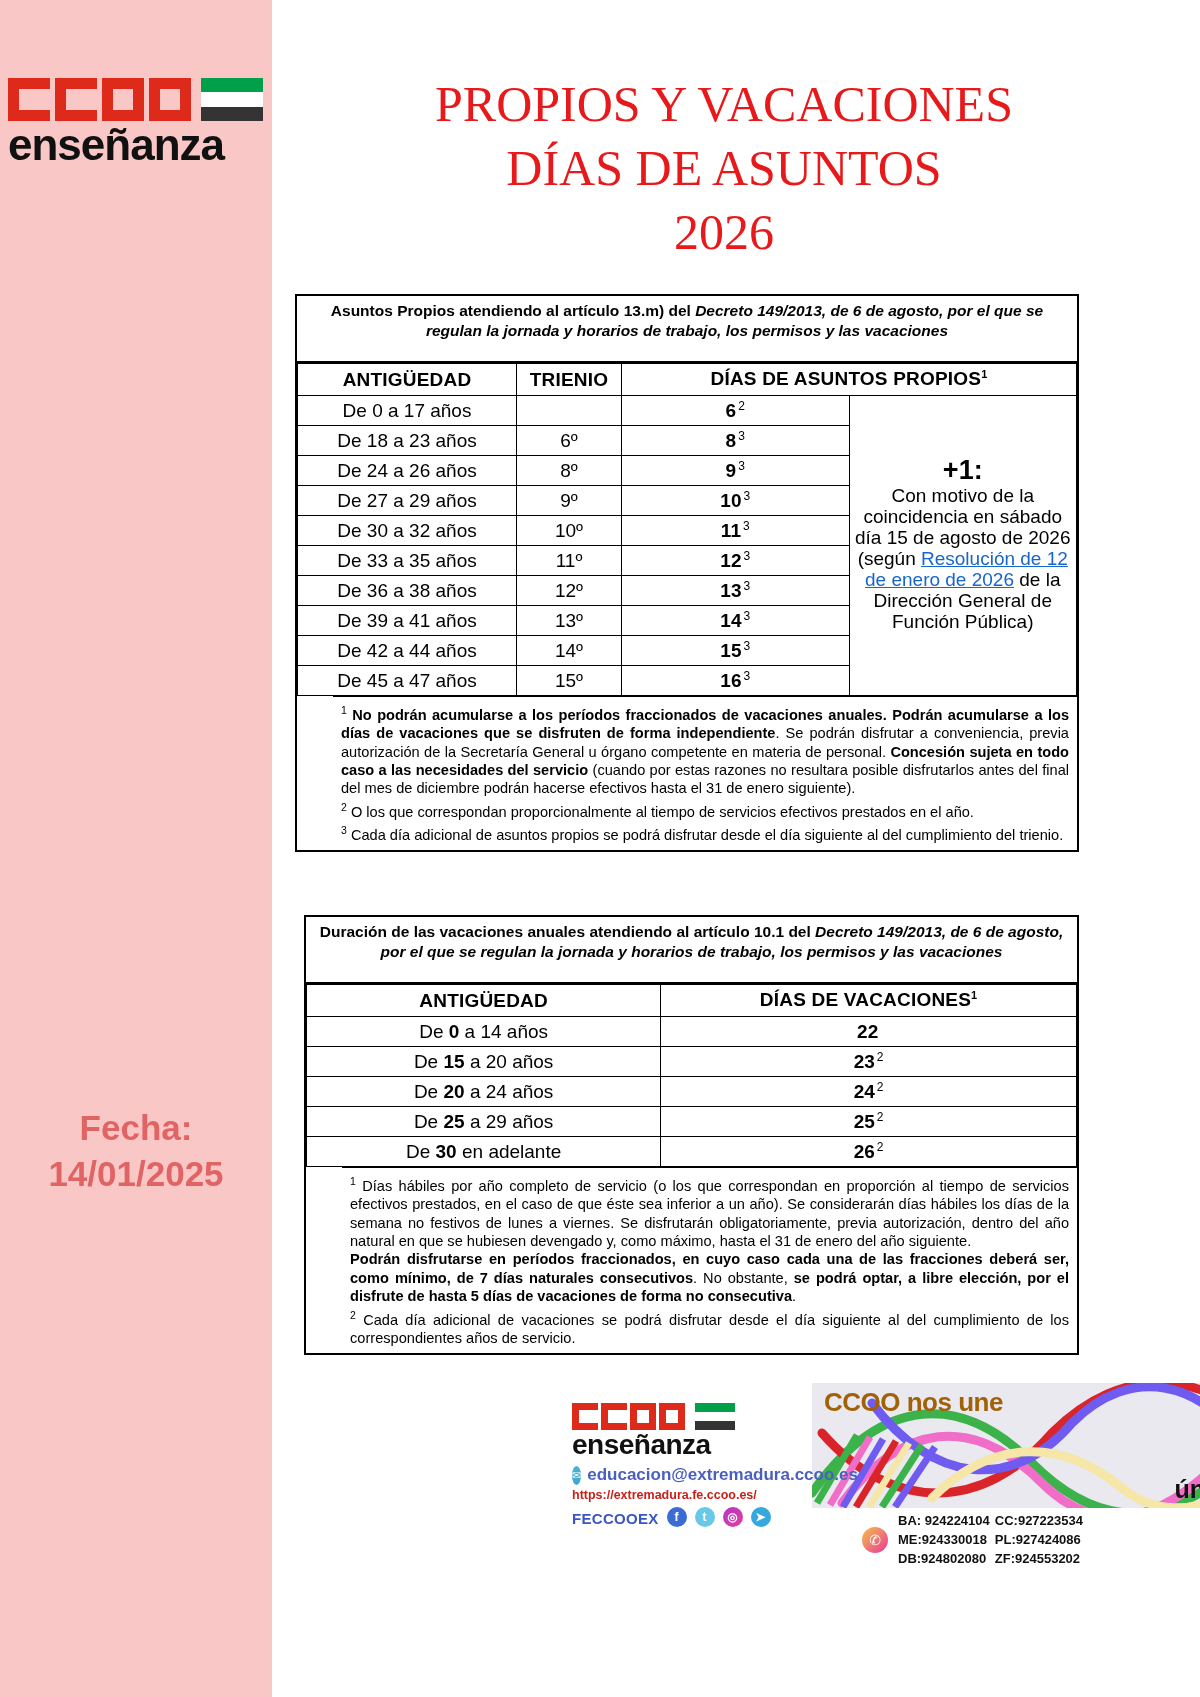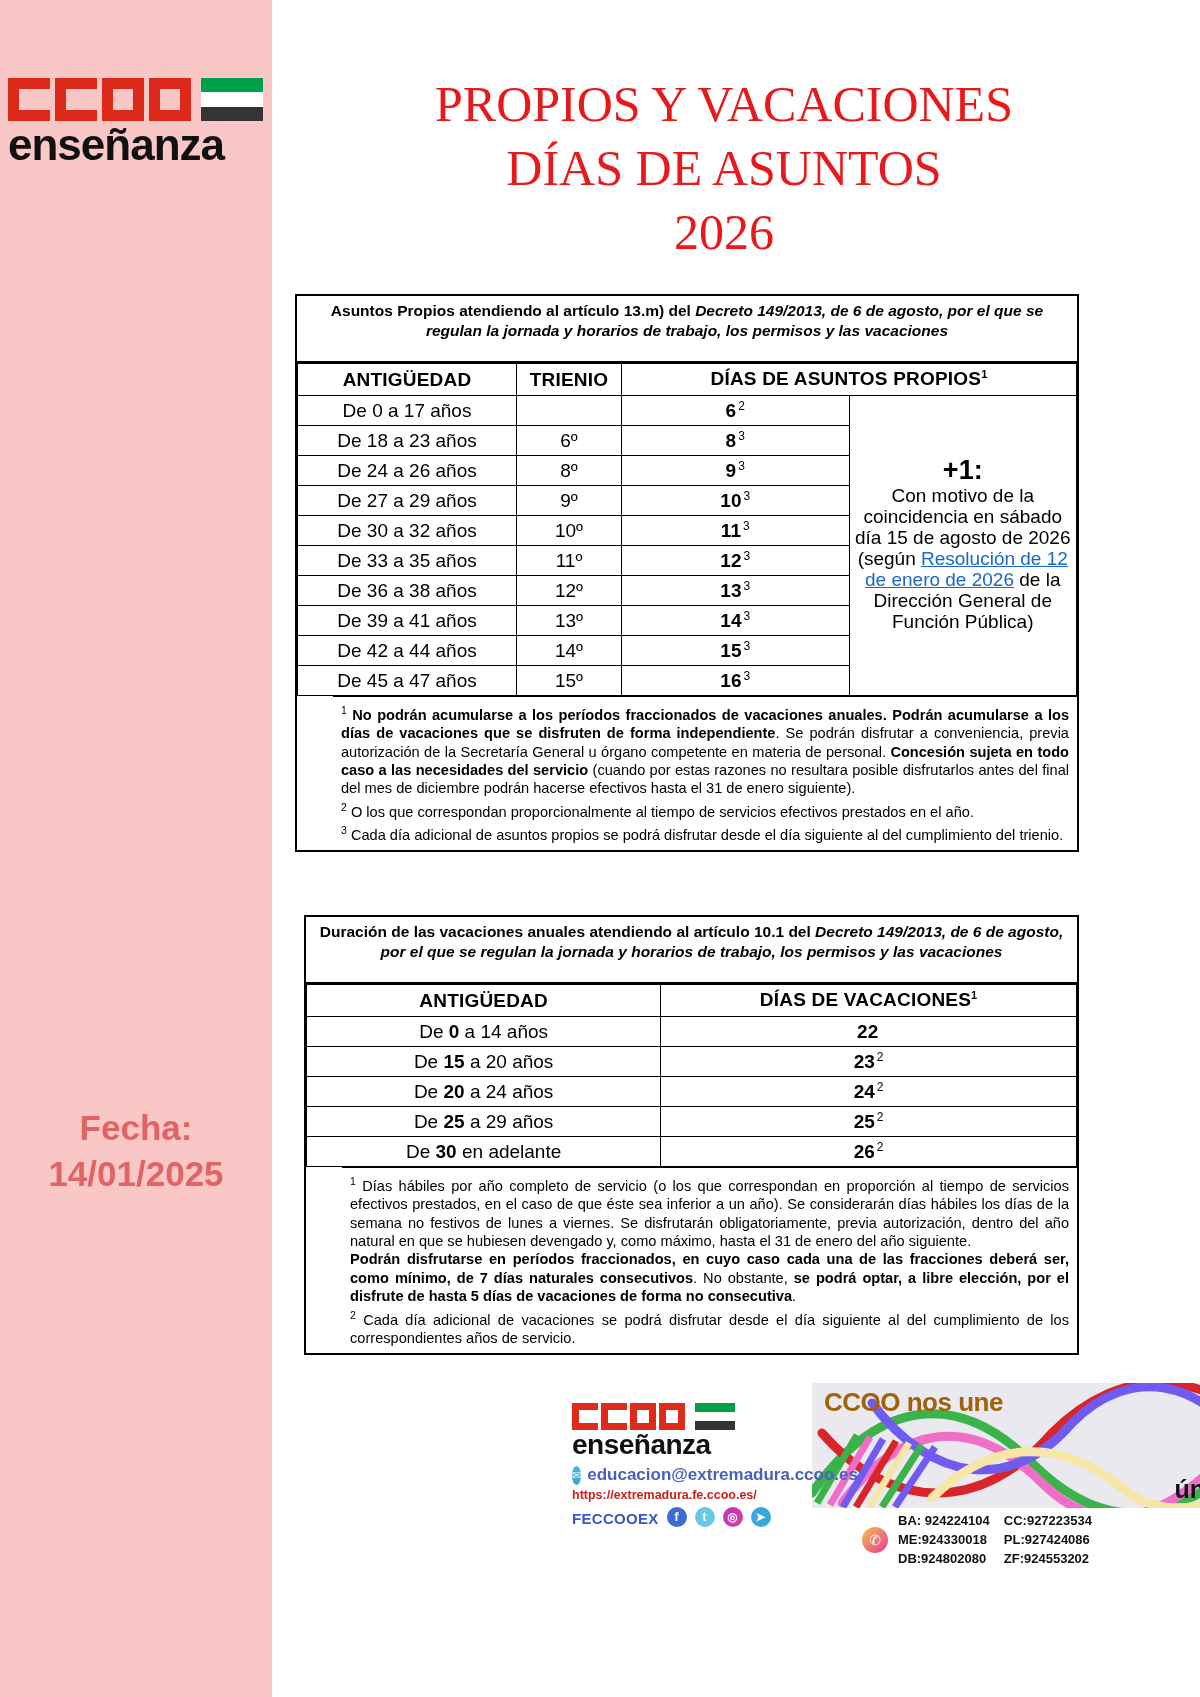--- a/index.html
+++ b/index.html
@@ -104,21 +104,21 @@
   .s-tw{background:#68c8e8;}
   .s-ig{background:linear-gradient(135deg,#b832c8,#e040a0);}
   .s-tg{background:#36a8dd;}
 
   .foot-right{position:absolute;left:250px;top:0;width:540px;height:125px;background:#e9e9ef;overflow:hidden;}
   .nosune{position:absolute;left:12px;top:4px;font-size:26px;font-weight:bold;letter-spacing:-.5px;color:#a16207;z-index:3;}
   .unete{position:absolute;right:8px;bottom:4px;font-size:25px;font-weight:bold;color:#111;z-index:3;}
 
   .phones{position:absolute;left:300px;top:128px;display:flex;align-items:center;gap:10px;}
   .c-phone{width:26px;height:26px;border-radius:50%;background:linear-gradient(135deg,#f6c04a,#e8389a);display:inline-flex;align-items:center;justify-content:center;color:#fff;font-size:14px;}
-  .phone-cols{display:flex;gap:14px;font-size:13px;font-weight:bold;line-height:19px;color:#111;}
+  .phone-cols{display:flex;gap:5px;font-size:13px;font-weight:bold;line-height:19px;color:#111;}
 </style>
 </head>
 <body>
 
 <div class="sidebar">
   <div class="logo-top">
     <div class="ccoo-mark">
       <div class="ccoo-letters">
         <span class="cl c"></span>
           <span class="cl c"></span>

